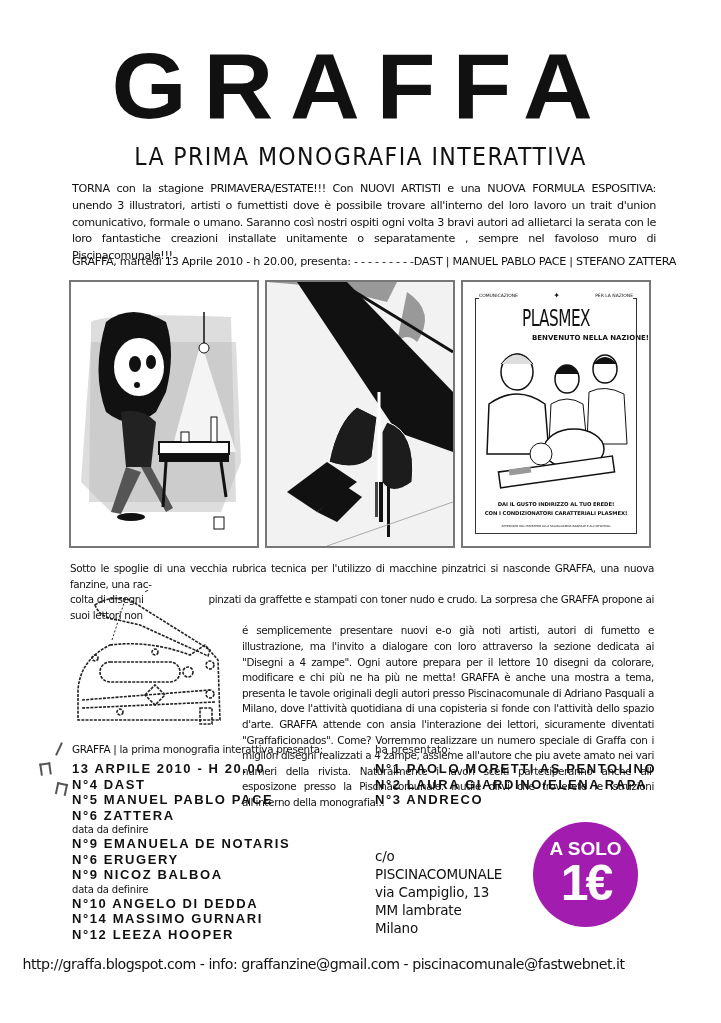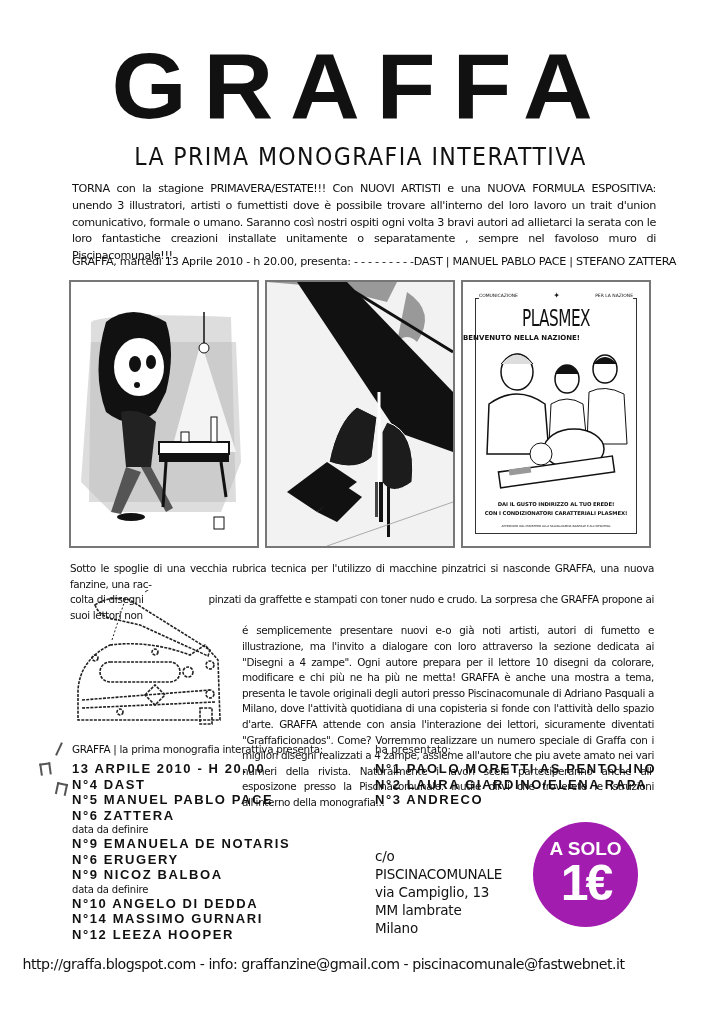--- a/index.html
+++ b/index.html
@@ -86,21 +86,21 @@
 </div>
 
 <div class="abs panel p3">
   <div style="position:absolute;left:12px;top:16px;width:162px;height:236px;border:1px solid #333;box-sizing:border-box;"></div>
   <div style="position:absolute;left:16px;top:11px;width:154px;display:flex;justify-content:space-between;font-size:4.5px;font-family:'DejaVu Sans',sans-serif;background:#fff;">
     <span>COMUNICAZIONE</span>
     <span style="font-size:8px;line-height:6px;">✦</span>
     <span>PER LA NAZIONE</span>
   </div>
   <div style="position:absolute;left:0;width:186px;top:26px;text-align:center;font-family:'DejaVu Sans Condensed','DejaVu Sans',sans-serif;font-size:17px;letter-spacing:-0.5px;transform:scaleY(1.3);">PLASMEX</div>
-  <div style="position:absolute;left:0;width:172px;top:52px;text-align:left;font-family:'DejaVu Sans',sans-serif;font-weight:bold;font-size:7px;">BENVENUTO NELLA NAZIONE!</div>
+  <div style="position:absolute;left:0;width:186px;top:52px;text-align:right;font-family:'DejaVu Sans',sans-serif;font-weight:bold;font-size:7px;">BENVENUTO NELLA NAZIONE!</div>
   <svg style="position:absolute;left:16px;top:62px;" width="154" height="150" viewBox="0 0 154 150">
     <ellipse cx="38" cy="28" rx="16" ry="18" fill="#fff" stroke="#111" stroke-width="1.5"></ellipse>
     <path d="M22 20 Q38 0 54 20" fill="#ddd" stroke="#111"></path>
     <path d="M10 60 Q38 40 66 60 L70 110 L8 110 Z" fill="#fff" stroke="#111" stroke-width="1.5"></path>
     <ellipse cx="88" cy="35" rx="12" ry="14" fill="#fff" stroke="#111" stroke-width="1.5"></ellipse>
     <path d="M76 30 Q88 12 100 30" fill="#111"></path>
     <path d="M72 60 Q88 50 104 60 L108 100 L70 100 Z" fill="#fff" stroke="#111"></path>
     <ellipse cx="126" cy="25" rx="12" ry="14" fill="#fff" stroke="#111" stroke-width="1.5"></ellipse>
     <path d="M114 20 Q126 6 138 20" fill="#111"></path>
     <path d="M110 48 Q126 40 145 50 L148 100 L108 100 Z" fill="#fff" stroke="#111"></path>

